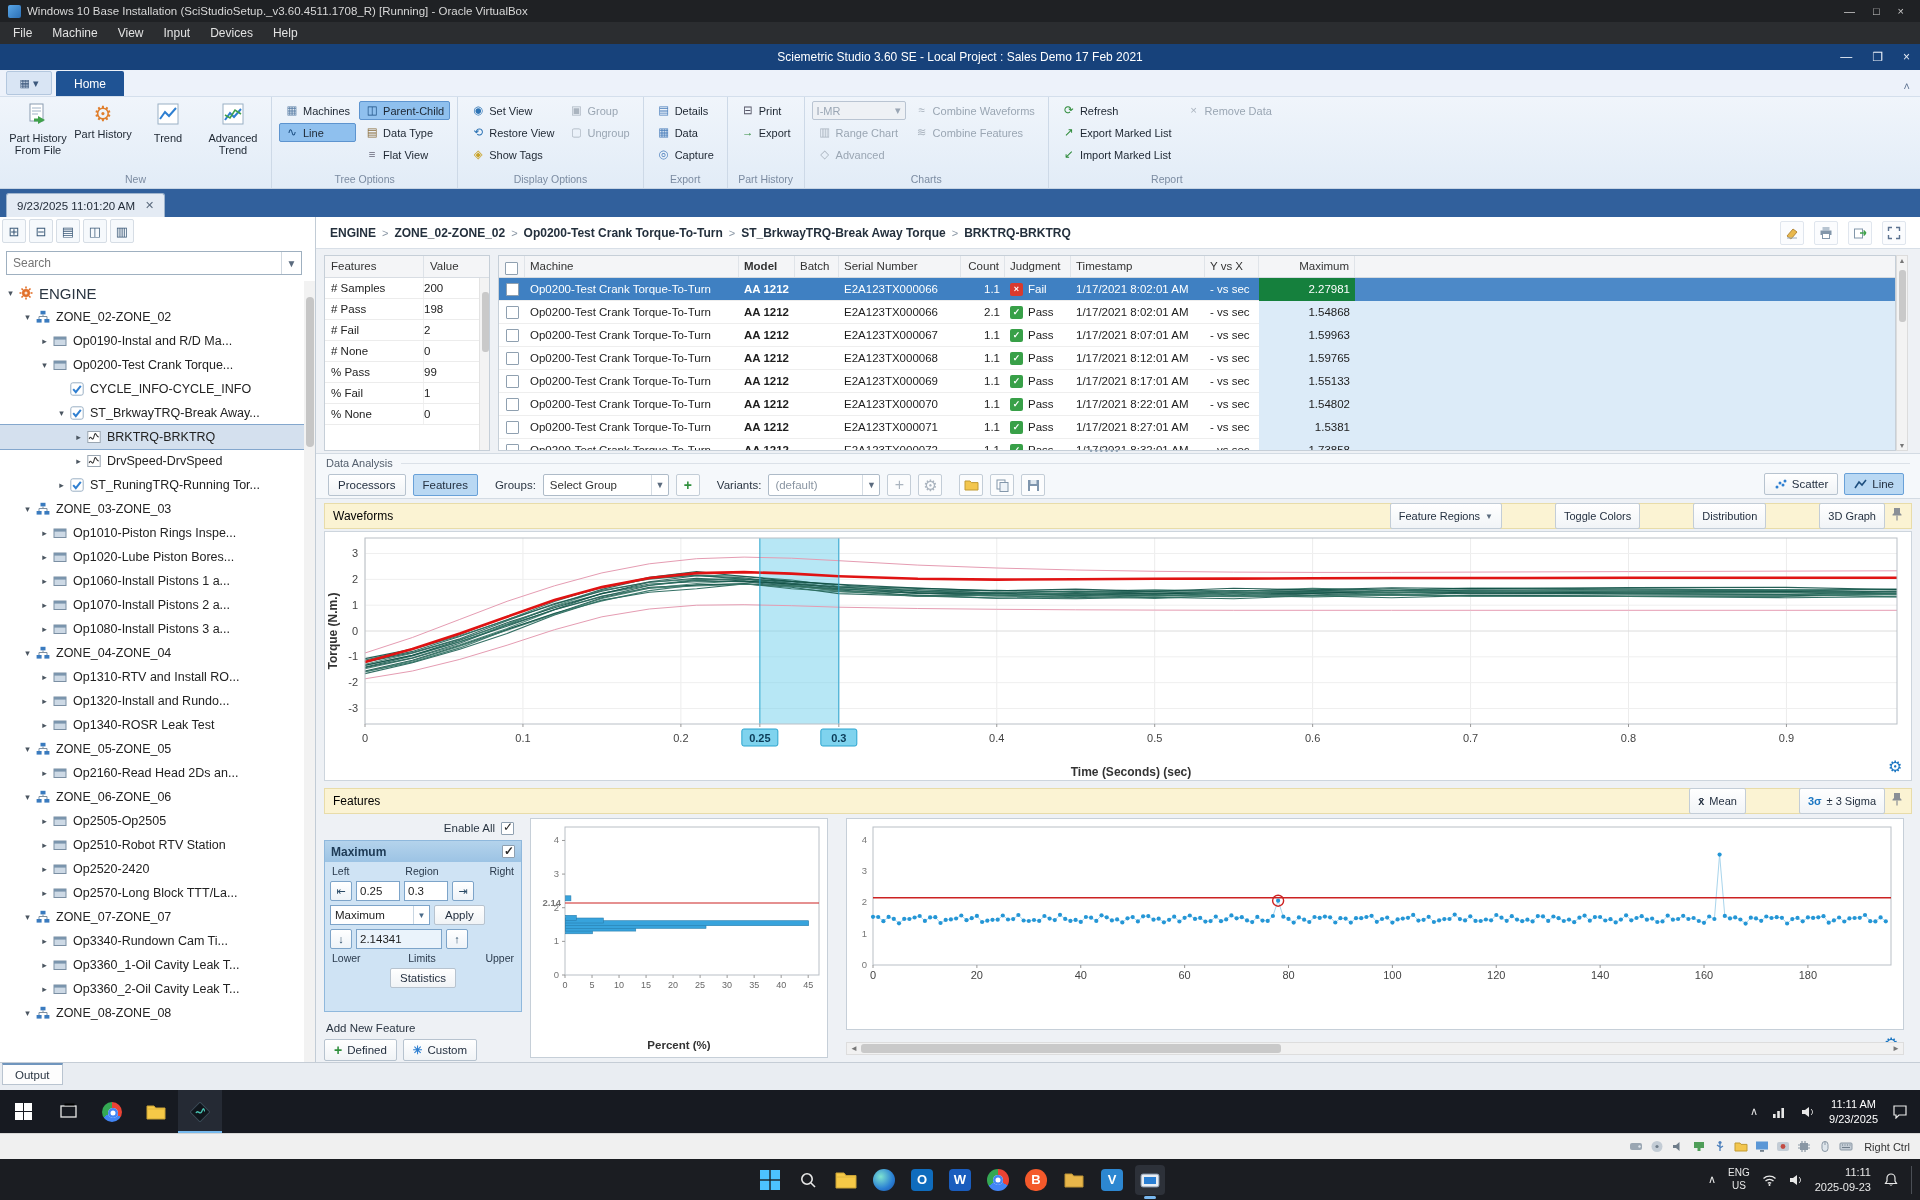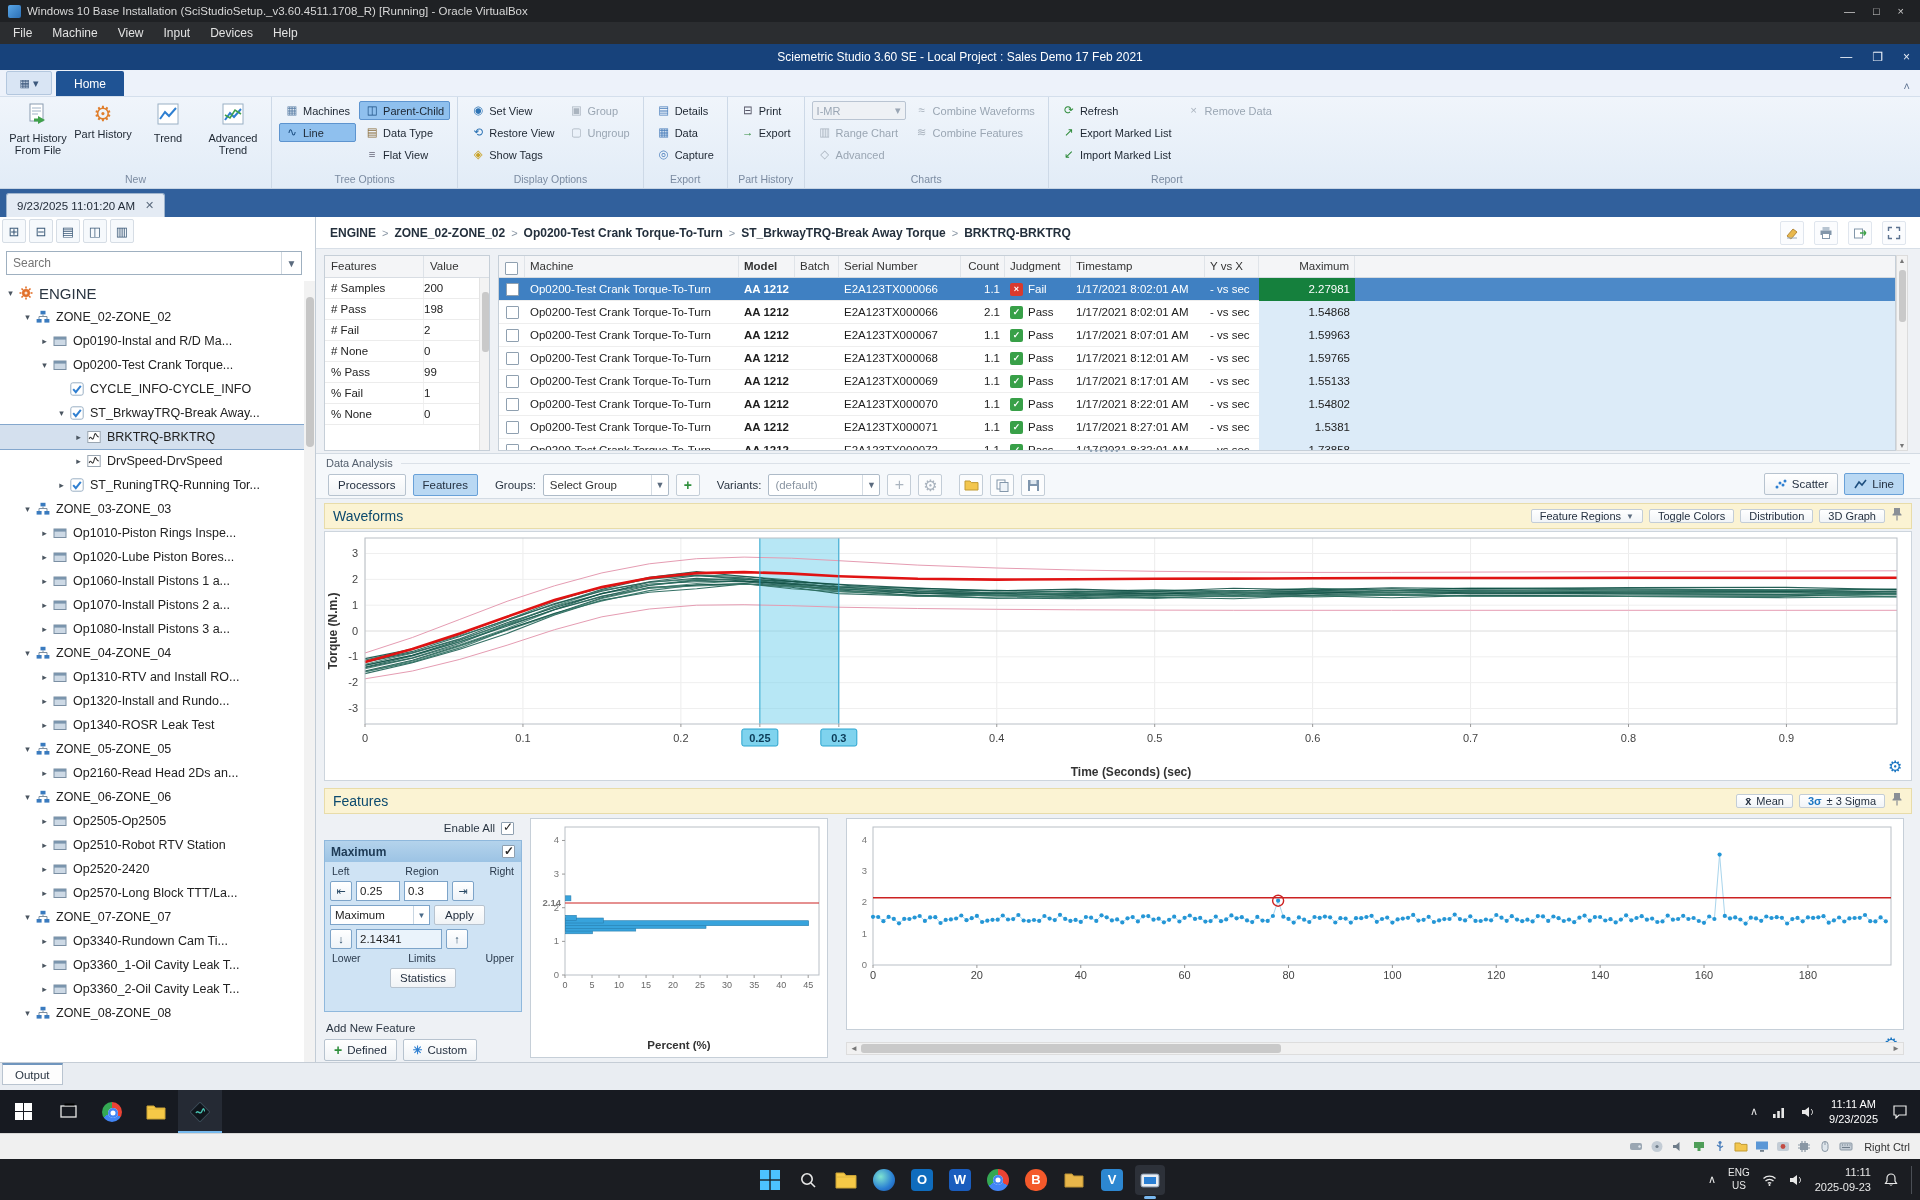--- a/index.html
+++ b/index.html
@@ -123,22 +123,22 @@
   .combo .ctext{padding:0 6px;flex:1;white-space:nowrap;overflow:hidden;}
   .combo .cdd{width:17px;align-self:stretch;border-left:1px solid #d5dce3;display:flex;align-items:center;justify-content:center;color:#5b6b7e;font-size:9px;}
   .iconbtn{width:24px;height:22px;border:1px solid #c3cdd7;background:#fbfcfd;border-radius:2px;display:inline-flex;align-items:center;justify-content:center;}
   .plus{color:#2f8f3c;font-weight:bold;font-size:14px;}
   .dis-ico{color:#aab4bf;}
   #da-right{position:absolute;right:16px;top:19px;display:flex;gap:6px;}
   #splitter-dots{left:1060px;top:449px;width:90px;height:5px;color:#90a2b4;font-size:9px;line-height:4px;text-align:center;letter-spacing:2px;}
 
   
   .sec-header{background:#fbf3d3;border:1px solid #e8dca9;display:flex;align-items:center;padding:0 8px;}
-  .sec-header .sec-name{font-size:14px;color:#0c4a6e;}
-  .hdr-btn{height:14px;border:1px solid #c3cdd7;background:linear-gradient(#fff,#f1f4f7);border-radius:2px;font-size:11px;color:#243040;display:inline-flex;align-items:center;gap:5px;padding:0 8px;}
+  .sec-header .sec-name{font-size:12px;color:#000000;}
+  .hdr-btn{height:26px;border:1px solid #c3cdd7;background:linear-gradient(#fff,#f1f4f7);border-radius:2px;font-size:11px;color:#243040;display:inline-flex;align-items:center;gap:5px;padding:0 8px;margin-left:47px;}
 
   #wave-header{left:324px;top:503px;width:1588px;height:26px;}
   #wave-hdr-btns{margin-left:auto;display:flex;gap:6px;align-items:center;}
   #wave-chart-box{left:324px;top:531px;width:1588px;height:250px;background:#fff;border:1px solid #cdd5dd;}
   #wave-gear{left:1888px;top:757px;}
 
   #feat-header{left:324px;top:788px;width:1588px;height:26px;}
   #feat-hdr-btns{margin-left:auto;display:flex;gap:6px;align-items:center;}
 
   

